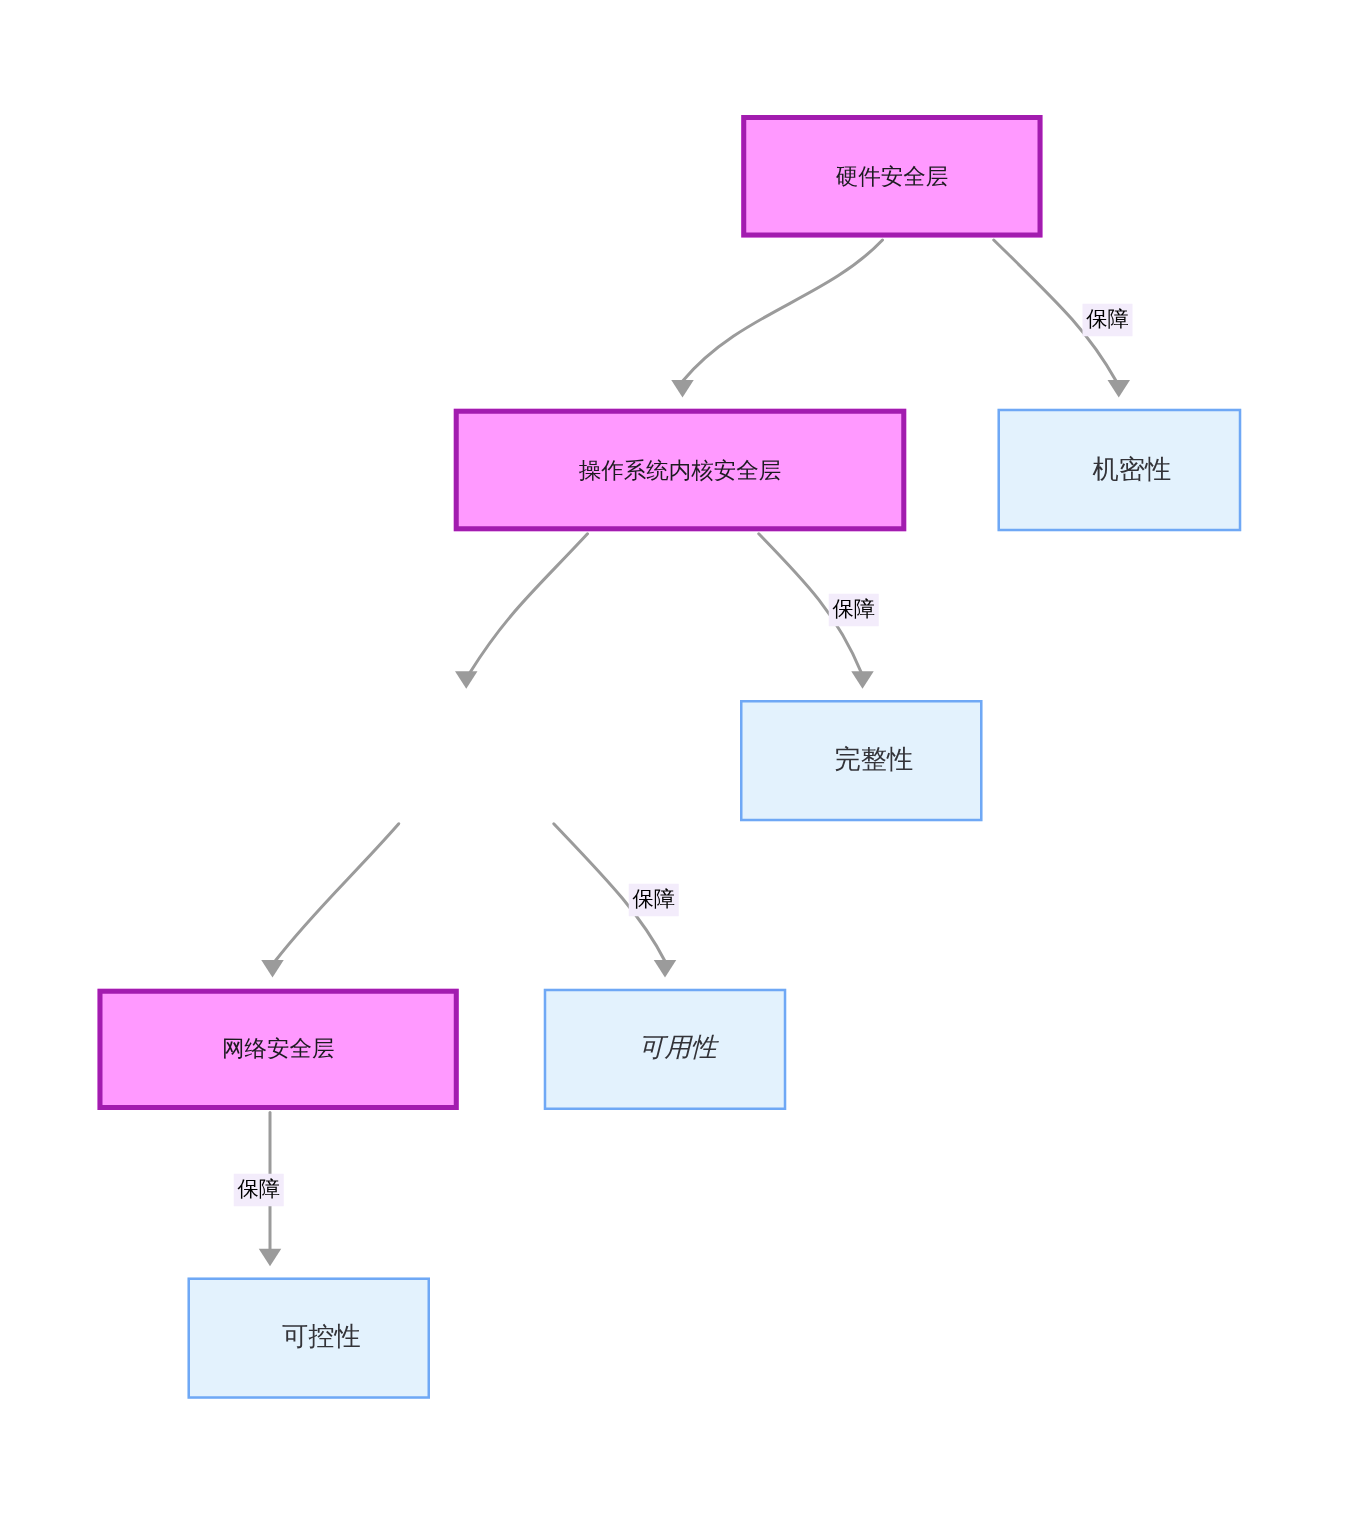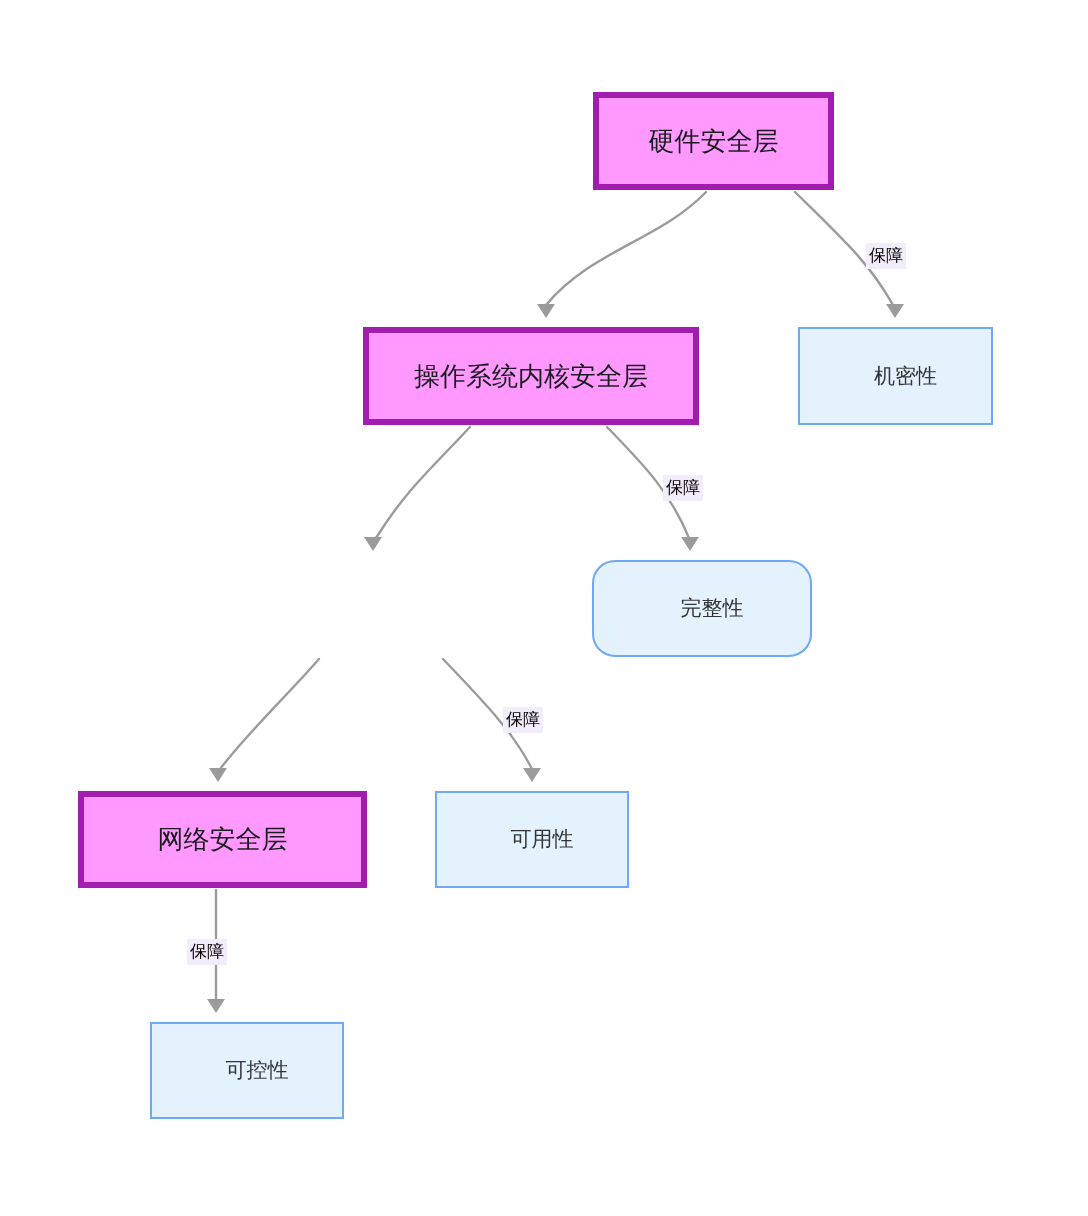--- a/index.html
+++ b/index.html
@@ -30,23 +30,23 @@
     position: absolute;
     box-sizing: border-box;
     display: flex;
     align-items: center;
     justify-content: center;
     text-align: center;
     line-height: 1.25;
   }
   .node-layer {
     background: #ff99ff;
-    border: 6px solid #a21caf;
+    border: 4px solid #a21caf;
     color: #1b1b1f;
-    font-size: 26px;
+    font-size: 18px;
   }
   .node-goal {
     background: #e3f2fd;
     border: 2px solid #6fa8f5;
     color: #333338;
     font-size: 21px;
     padding-left: 20px;
   }
   .node-label {
     display: block;
@@ -86,38 +86,38 @@
         <polygon points="209,768 227,768 218,782" fill="#9b9b9b"></polygon>
         <polygon points="523,768 541,768 532,782" fill="#9b9b9b"></polygon>
         <polygon points="207,999 225,999 216,1013" fill="#9b9b9b"></polygon>
       </g>
   </svg>
 
   <div class="node node-layer" style="left: 593px; top: 92px; width: 241px; height: 98px;">
     <span class="node-label">硬件安全层</span>
   </div>
 
-  <div class="node node-layer" style="left: 363px; top: 327px; width: 336px; height: 98px;">
+  <div class="node node-layer" style="left: 363px; top: 327px; width: 362px; height: 98px;">
     <span class="node-label">操作系统内核安全层</span>
   </div>
 
 
   <div class="node node-layer" style="left: 78px; top: 791px; width: 289px; height: 97px;">
     <span class="node-label">网络安全层</span>
   </div>
 
   <div class="node node-goal" style="left: 798px; top: 327px; width: 195px; height: 98px;">
     <span class="node-label">机密性</span>
   </div>
 
-  <div class="node node-goal" style="left: 592px; top: 560px; width: 220px; height: 97px; border-radius: 23px;">
+  <div class="node node-goal" style="left: 592px; top: 560px; width: 194px; height: 97px;">
     <span class="node-label">完整性</span>
   </div>
 
-  <div class="node node-goal" style="left: 435px; top: 791px; width: 194px; height: 97px;">
+  <div class="node node-goal" style="left: 435px; top: 791px; width: 194px; height: 97px; font-style: italic;">
     <span class="node-label">可用性</span>
   </div>
 
   <div class="node node-goal" style="left: 118px; top: 1022px; width: 194px; height: 97px; margin-left: 32px;">
     <span class="node-label">可控性</span>
   </div>
 
   <div class="edge-label" style="left: 866px; top: 243px;">保障</div>
   <div class="edge-label" style="left: 663px; top: 475px;">保障</div>
   <div class="edge-label" style="left: 503px; top: 707px;">保障</div>

